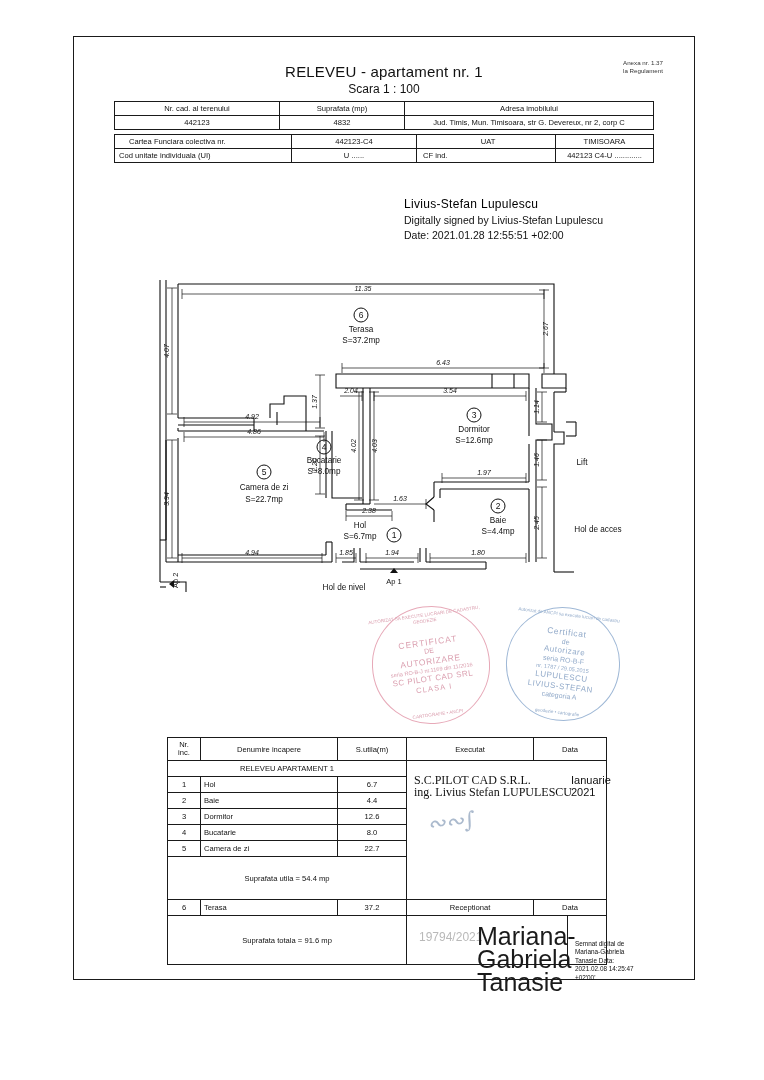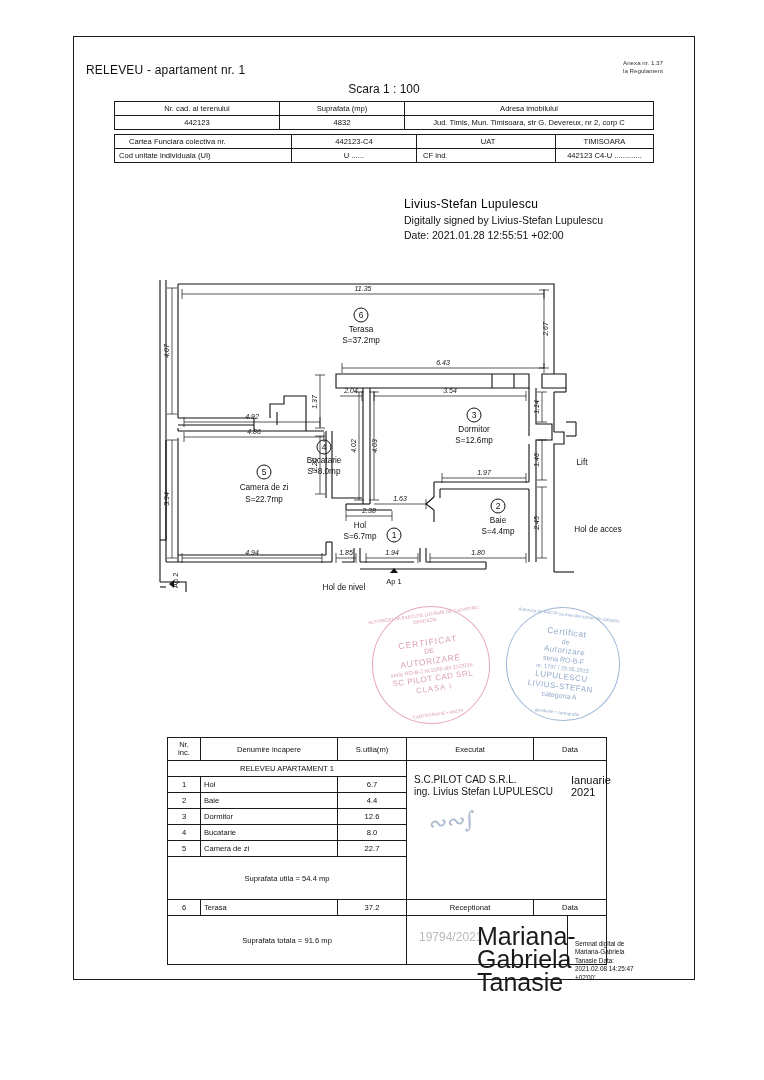--- a/index.html
+++ b/index.html
@@ -9,22 +9,22 @@
     -webkit-font-smoothing:antialiased;
   }
   .page{
     position:absolute;left:0;top:0;width:764px;height:1080px;
     background:#fff;overflow:hidden;
   }
   .sheet{
     position:absolute;left:73px;top:36px;width:620px;height:942px;
     border:1px solid #1a1a1a;background:#fff;
   }
-  .ttl{position:absolute;left:12px;width:620px;
-       font-size:12px;color:#111;letter-spacing:.2px;}
+  .ttl{position:absolute;left:0;width:620px;text-align:center;
+       font-size:15px;color:#111;letter-spacing:.2px;}
   .sub{position:absolute;left:0;width:620px;text-align:center;
        font-size:12px;color:#111;}
   .anexa{position:absolute;right:5px;top:22px;width:92px;text-align:center;
      font-size:6.2px;line-height:1.35;color:#333;}
 
   
   table.hdr{position:absolute;border-collapse:collapse;font-size:7.6px;color:#111;}
   table.hdr td{border:1px solid #1a1a1a;text-align:center;padding:1px 2px;height:11px;margin-left:13px;}
   .t1{left:40px;top:64px;width:540px;}
   .t2{left:40px;top:97px;width:540px;}
@@ -57,21 +57,21 @@
 
   
   .btbl{position:absolute;left:93px;top:700px;width:460px;height:200px;}
   .btbl table{border-collapse:collapse;width:440px;font-size:7.6px;color:#111;}
   .btbl td{border:1px solid #1a1a1a;padding:1px 3px;height:13px;}
   .c-nr{width:26px;text-align:center;}
   .c-den{width:130px;margin-top:48px;}
   .c-sut{width:62px;text-align:center;}
   .ctr{text-align:center;}
 
-  .exec{position:absolute;left:7px;top:13px;font-size:10px;line-height:12px;color:#111;}
+  .exec{position:absolute;left:7px;top:13px;font-size:12px;line-height:12px;color:#111;font-family:Liberation Serif, serif;}
   .dat1{position:absolute;left:164px;top:13px;font-size:11px;color:#111;}
   .scrawl{position:absolute;left:20px;top:48px;color:#8fa3bd;font-size:22px;
           font-family:"DejaVu Serif",serif;font-style:italic;opacity:.75;transform:rotate(-6deg);}
   .recnum{position:absolute;left:12px;top:14px;font-size:12px;color:#b9b9b9;}
   .bigsig{position:absolute;left:70px;top:9px;font-size:25px;line-height:23px;
           color:#1a1a1a;}
   .smsig{position:absolute;left:168px;top:24px;font-size:6.4px;line-height:8.4px;
          color:#111;width:66px;}
   .vline{position:absolute;top:0;bottom:0;width:1px;background:#1a1a1a;}
 </style>

